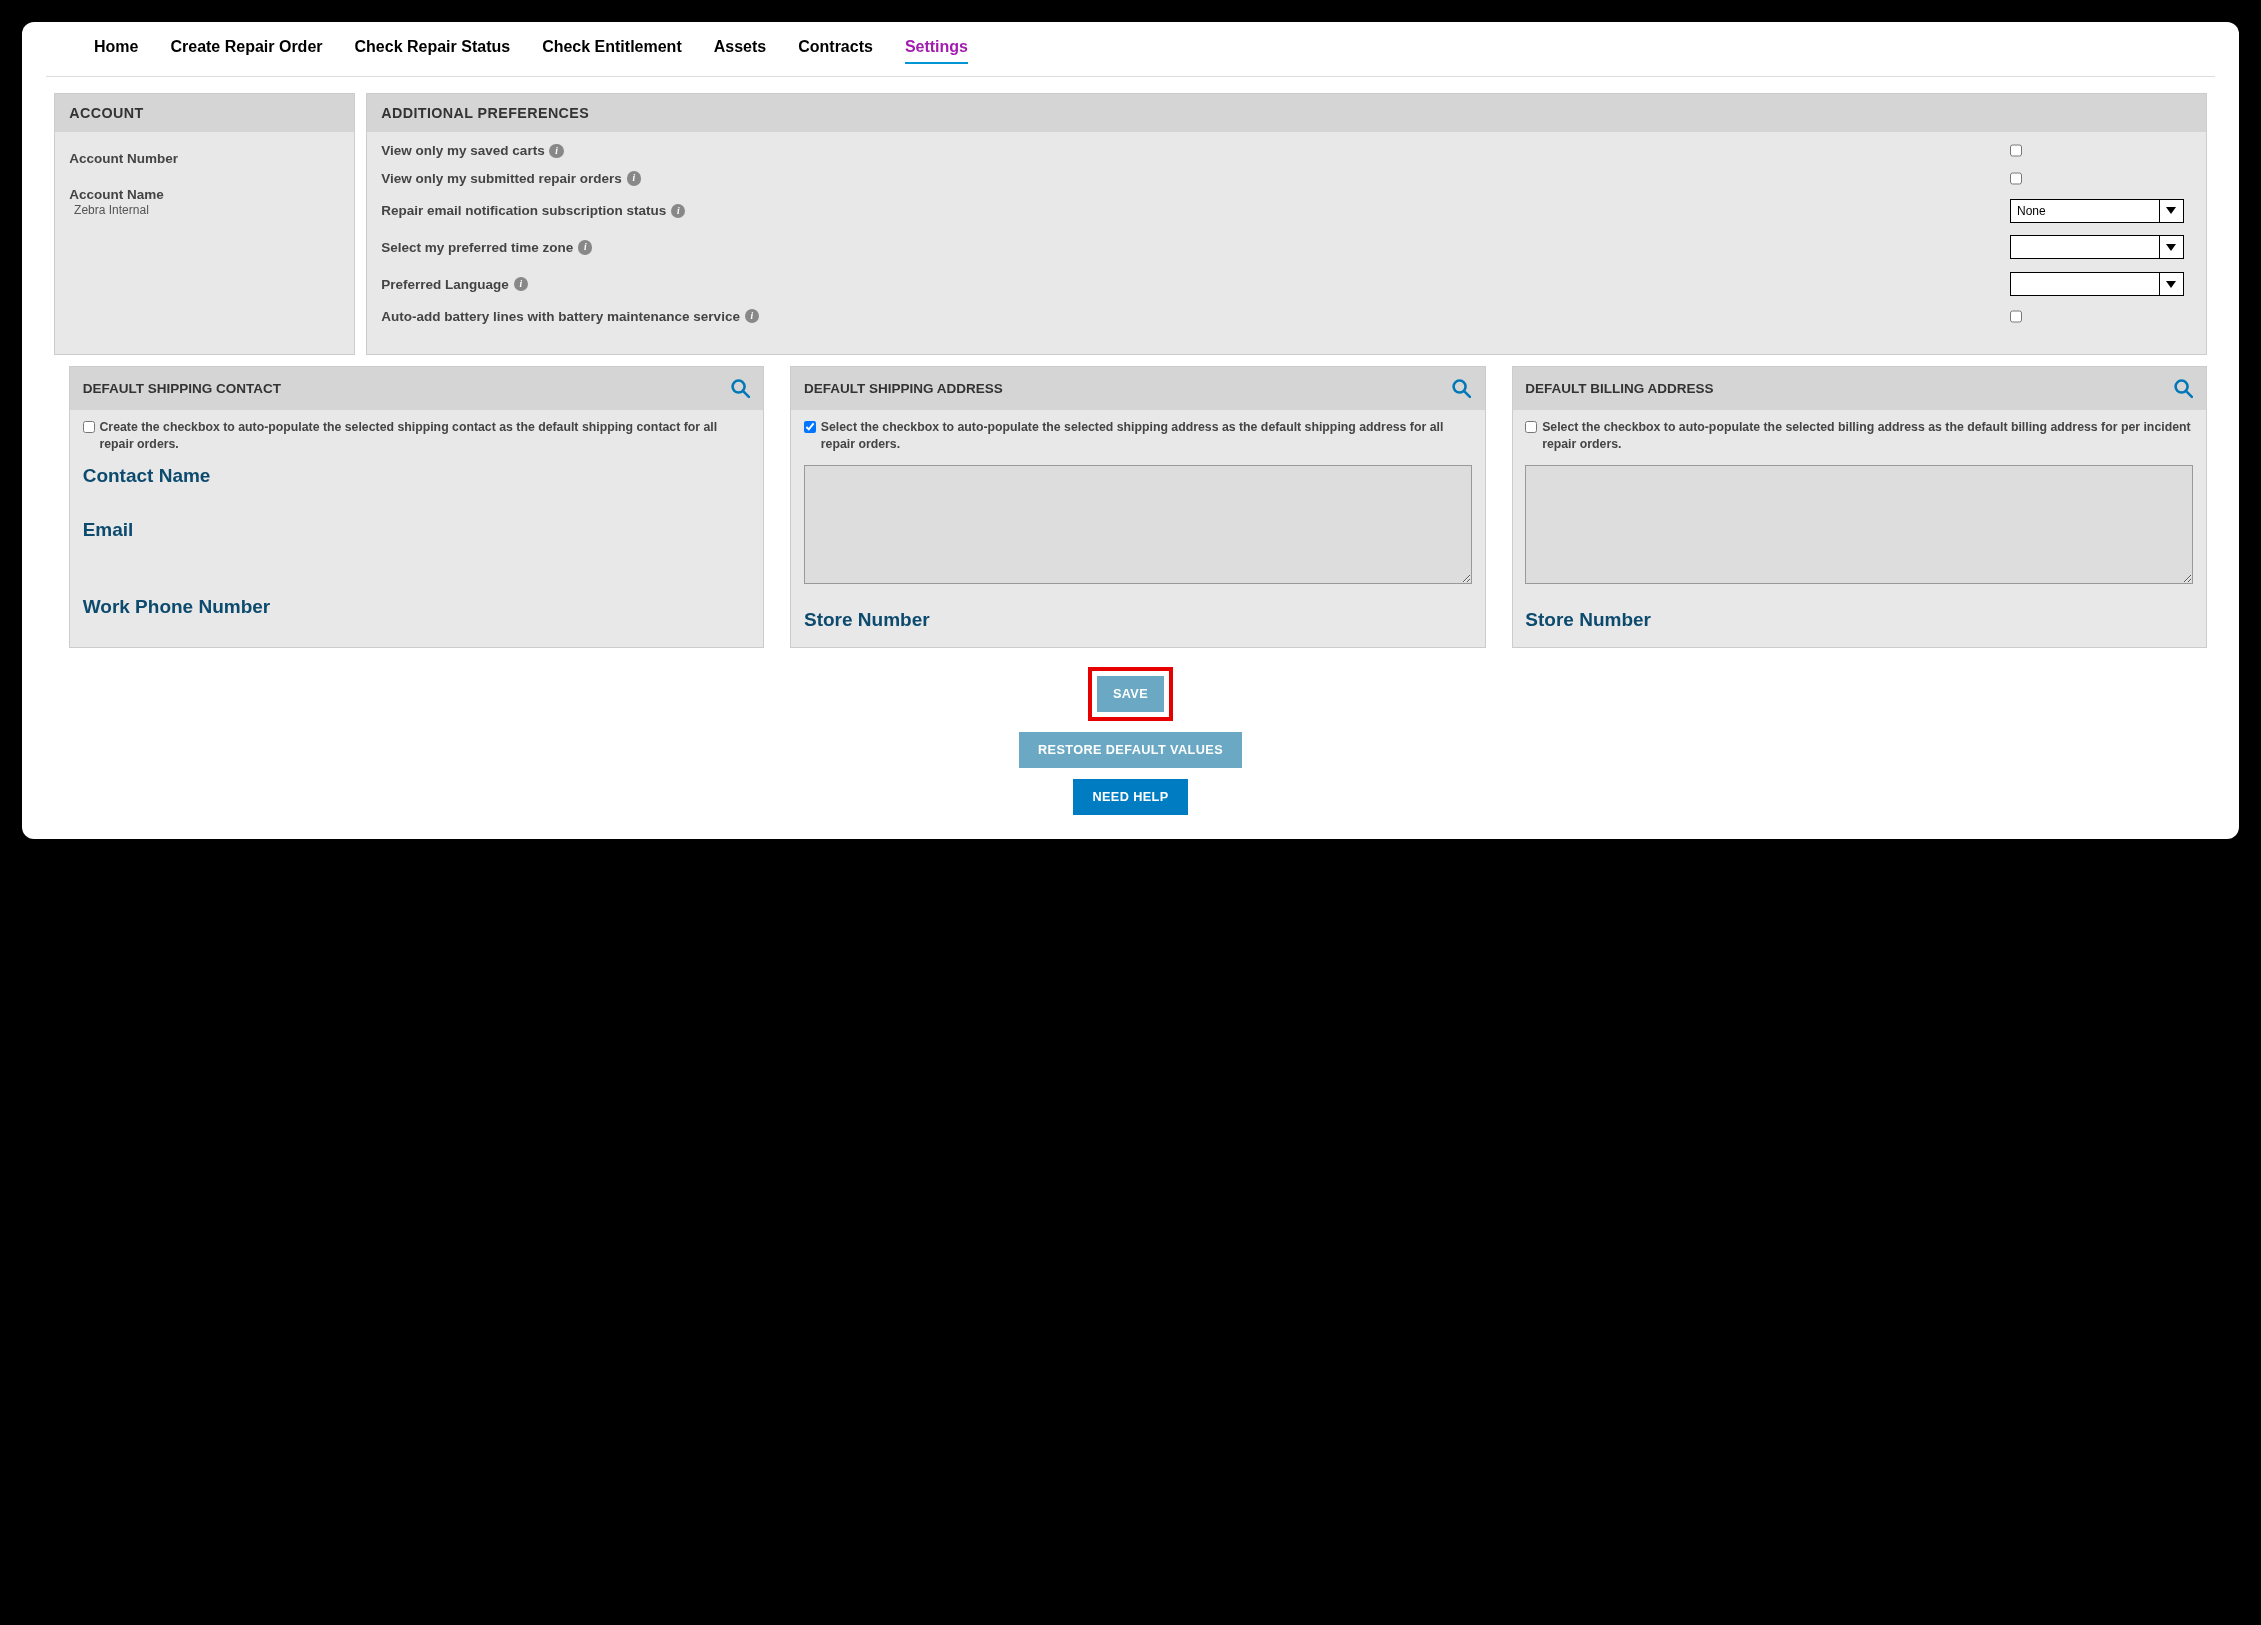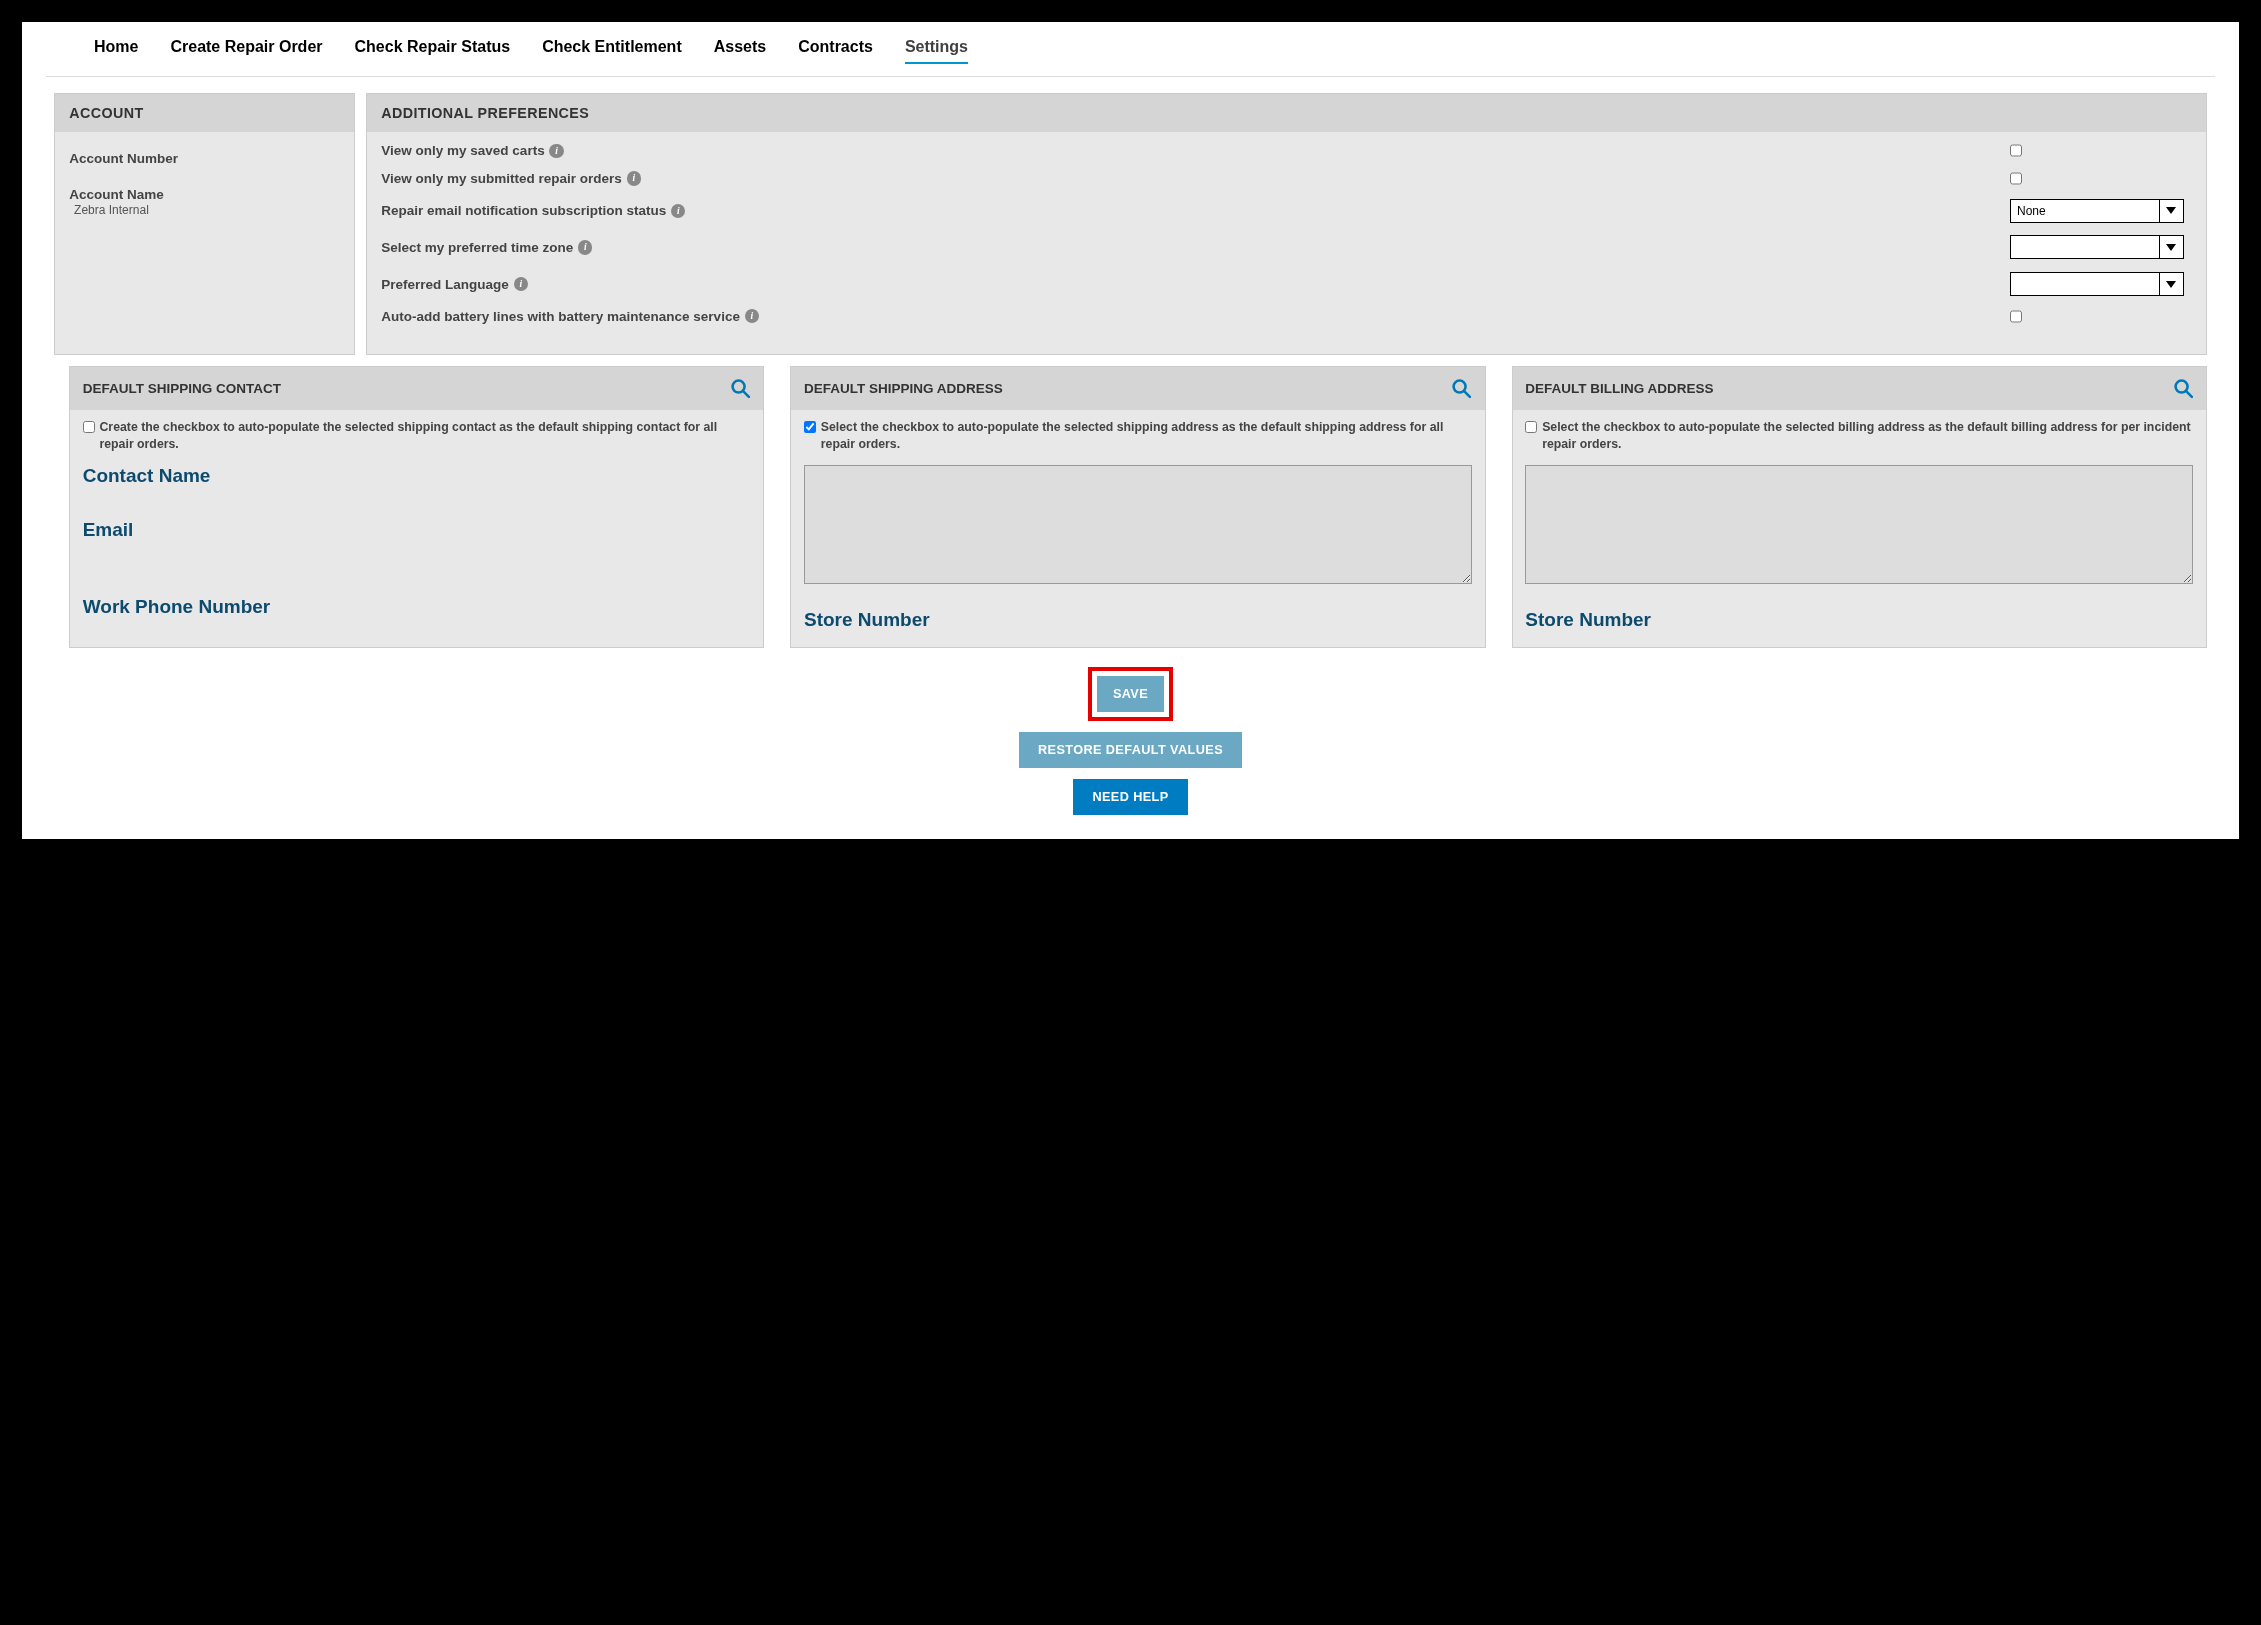--- a/index.html
+++ b/index.html
@@ -1,20 +1,20 @@
 <!DOCTYPE html>
 <html style="font-size:12.7px"><head>
   <meta charset="utf-8">
   <style>
     * { box-sizing: border-box; margin: 0; padding: 0; }
     body { font-family: Arial, Helvetica, sans-serif; background: #000; padding: 22px; }
-    .page { background: #fff; padding: 8px 0 24px; }
+    .page { background: #fff; padding: 8px 0 24px; border-radius: 12px; }
     .nav { display: flex; gap: 32px; padding: 8px 48px 12px; border-bottom: 0.8px solid #ddd; margin: 0 24px; }
     .nav-item { font-size: 16px; font-weight: bold; color: #000; cursor: pointer; padding-bottom: 6.3px; }
-    .nav-item.active { color: #404040; border-bottom: 2.4px solid #0096d6; }
+    .nav-item.active { color: #a21caf; border-bottom: 2.4px solid #0096d6; }
     .content { padding: 16px 32px 0; }
     .row1 { display: flex; gap: 11px; margin-bottom: 11px; }
     .panel { background: #e8e8e8; border: 0.8px solid #ccc; }
     .panel-header { background: #d5d5d5; padding: 11px 14.3px; font-size: 14.3px; font-weight: bold; color: #333; letter-spacing: 0.4px; }
     .panel-body { padding: 11px 14.3px; }
     .account-panel { width: 301px; }
     .prefs-panel { flex: 1; }
     .field-label { font-size: 13.5px; font-weight: bold; color: #444; margin-top: 8px; }
     .field-value { font-size: 12px; color: #555; margin-top: 1.6px; margin-left: 4.8px; }
     .pref-row { display: flex; align-items: center; margin-bottom: 12.7px; gap: 8px; }

